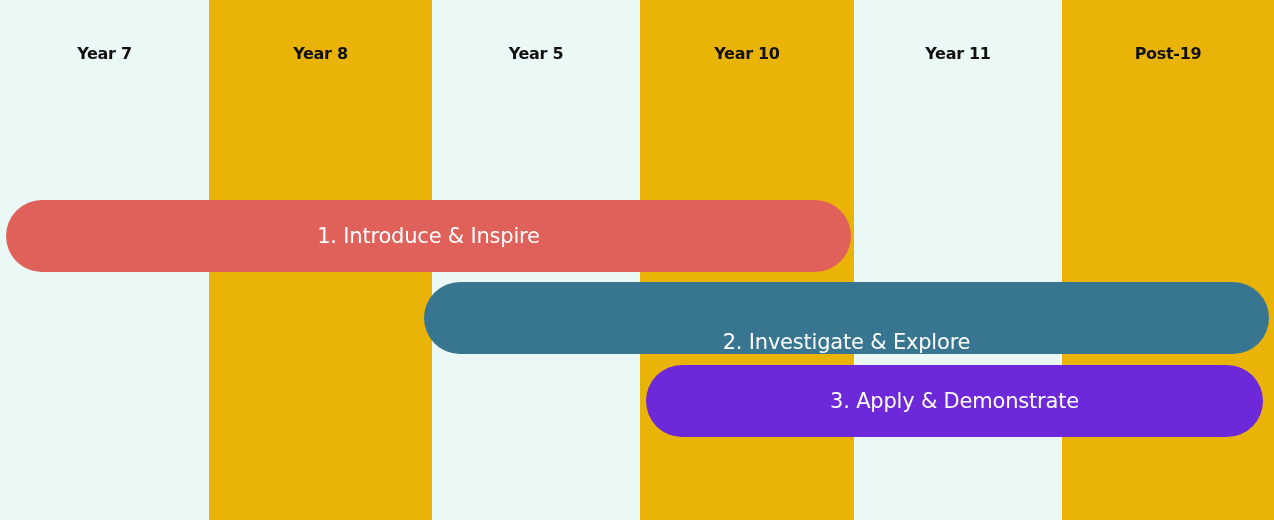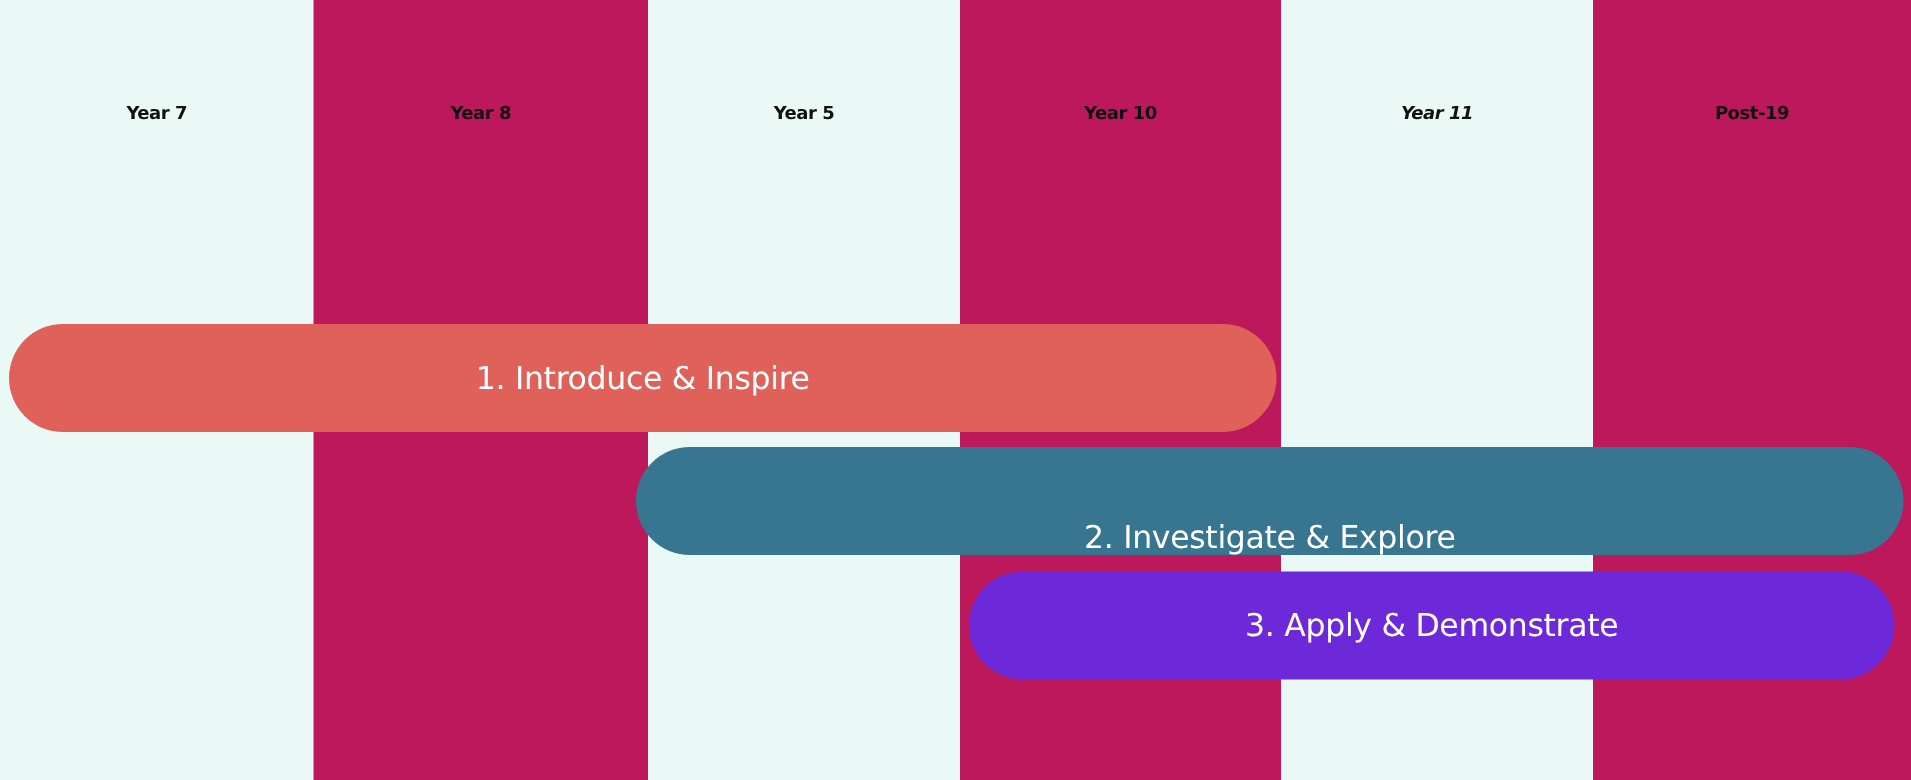--- a/index.html
+++ b/index.html
@@ -13,64 +13,63 @@
       position: relative;
       overflow: hidden;
       font-family: "DejaVu Sans", "Liberation Sans", sans-serif;
     }
     .column {
       position: absolute;
       top: 0;
       height: 520px;
     }
     .column.tinted { background: #eaf9f6; }
-    .column.plain { background: #be185d; }
+    .column.plain { background: #eab308; }
     .column-label {
       position: absolute;
-      top: 68px;
+      top: 44px;
       left: 0;
       right: 0;
       text-align: center;
-      font-size: 12px;
+      font-size: 16px;
       font-weight: bold;
       color: #111111;
       letter-spacing: -0.3px;
     }
     .phase-bar {
       position: absolute;
       height: 72px;
       border-radius: 36px;
       display: flex;
       align-items: center;
       justify-content: center;
       color: #ffffff;
       font-size: 21px;
       letter-spacing: -0.2px;
-      margin-top: 16px;
     }
     .phase-label {
       white-space: nowrap;
     }
   </style>
 </head>
 <body>
 
 <div class="column tinted" style="left:0px;width:209px;">
   <div class="column-label">Year 7</div>
 </div>
 <div class="column plain" style="left:209px;width:223px;">
   <div class="column-label">Year 8</div>
 </div>
 <div class="column tinted" style="left:432px;width:208px;">
   <div class="column-label">Year 5</div>
 </div>
 <div class="column plain" style="left:640px;width:214px;">
   <div class="column-label">Year 10</div>
 </div>
-<div class="column tinted" style="left:854px;width:208px;font-style:italic;">
+<div class="column tinted" style="left:854px;width:208px;">
   <div class="column-label">Year 11</div>
 </div>
 <div class="column plain" style="left:1062px;width:212px;">
   <div class="column-label">Post-19</div>
 </div>
 
 <div class="phase-bar" style="left:6px;top:200px;width:845px;background:#e0605a;">
   <span class="phase-label">1. Introduce &amp; Inspire</span>
 </div>
 <div class="phase-bar" style="left:424px;top:282px;width:845px;background:#387590;align-items:flex-end;">

